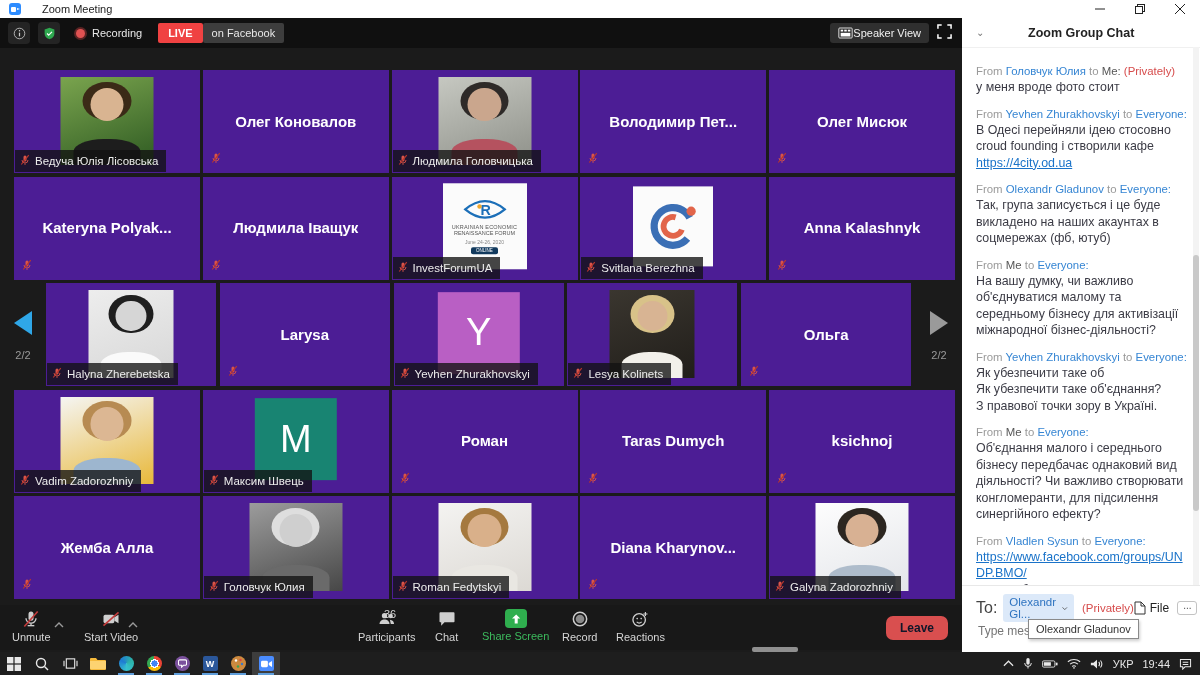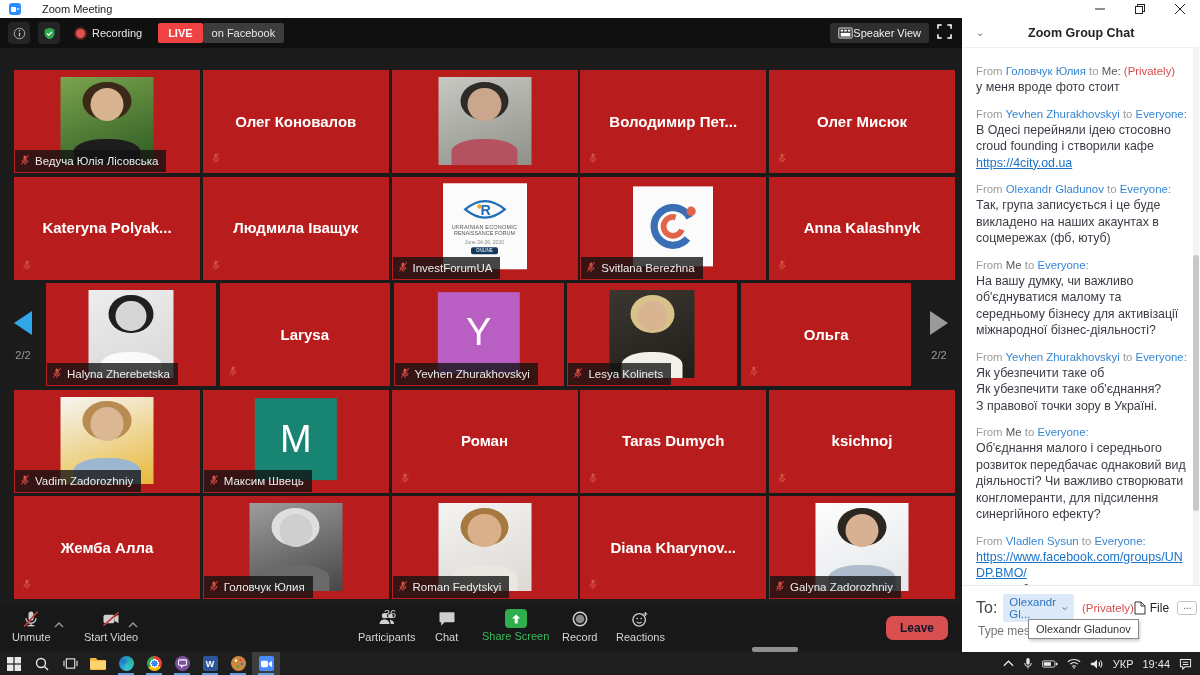--- a/index.html
+++ b/index.html
@@ -23,21 +23,21 @@
   .rec-wrap{display:flex;align-items:center;margin-left:16px;}
   .rec-dot{width:9px;height:9px;border-radius:50%;background:#e05252;box-shadow:0 0 0 2px #5a2424;}
   .rec-text{color:#e8e8e8;font-size:11px;margin-left:7px;}
   .live-badge{margin-left:16px;background:#f04242;color:#fff;font-weight:bold;font-size:11px;padding:4px 10px;border-radius:2px;}
   .fb-badge{background:#3d3d3d;color:#e8e8e8;font-size:11px;padding:4px 9px;border-radius:2px;}
   .spk-btn{margin-left:auto;background:#2f2f2f;border-radius:3px;height:20px;display:flex;align-items:center;padding:0 8px;}
   .spk-btn span{color:#f0f0f0;font-size:11px;}
   .fs-btn{margin:0 10px 0 8px;}
 
   
-  .tile{position:absolute;background:#b91c1c;overflow:hidden;}
+  .tile{position:absolute;background:#4c1d95;overflow:hidden;}
   .center-name{position:absolute;left:0;right:0;top:50%;transform:translateY(-55%);text-align:center;color:#fff;font-size:15px;font-weight:bold;}
   .tile-strip{position:absolute;left:1px;bottom:1px;display:flex;align-items:center;gap:4px;background:rgba(18,18,18,0.78);padding:2px 8px 2px 4px;}
   .tile-strip .nm{color:#ececec;font-size:11.5px;white-space:nowrap;}
   .lone-mic{position:absolute;left:7px;bottom:5px;}
   .portrait{position:absolute;left:50%;top:7%;transform:translateX(-50%);width:50%;height:85%;overflow:hidden;}
   .portrait .hair{position:absolute;left:24%;top:5%;width:52%;height:44%;border-radius:50%;}
   .portrait .head{position:absolute;left:32%;top:12%;width:36%;aspect-ratio:1/1;border-radius:50%;}
   .portrait .torso{position:absolute;left:14%;bottom:-2%;width:72%;height:32%;border-radius:45% 45% 0 0;}
   .letter-av{position:absolute;left:50%;top:50%;transform:translate(-50%,-52%);height:80%;aspect-ratio:1/1;display:flex;align-items:center;justify-content:center;color:#fff;font-size:38px;}
   .card-av{position:absolute;left:50%;top:50%;transform:translate(-50%,-52%);background:#fbfbfb;display:flex;flex-direction:column;align-items:center;justify-content:center;}
@@ -192,20 +192,29 @@
               <line x1="8" y1="12.5" x2="8" y2="14.5" stroke="#d9554a" stroke-width="1.2"></line>
               <line x1="3" y1="14" x2="13" y2="1.5" stroke="#b8362c" stroke-width="1.6"></line>
             </svg></span>
         </div>
         <div class="tile" style="left: 391.5px; top: 52px; width: 186px; height: 103px;">
           <div class="portrait" style="background: linear-gradient(160deg, rgb(198, 200, 193), rgb(142, 144, 137));">
             <div class="hair" style="background: rgb(46, 42, 40);"></div>
             <div class="head" style="background: rgb(202, 166, 141);"></div>
             <div class="torso" style="background: rgb(181, 82, 95);"></div>
           </div>
+          <div class="tile-strip">
+            <span><svg width="12" height="12" viewBox="0 0 16 16">
+                <rect x="6" y="2" width="4" height="8" rx="2" fill="#d9554a"></rect>
+                <path d="M4 8a4 4 0 0 0 8 0" stroke="#d9554a" fill="none" stroke-width="1.2"></path>
+                <line x1="8" y1="12.5" x2="8" y2="14.5" stroke="#d9554a" stroke-width="1.2"></line>
+                <line x1="3" y1="14" x2="13" y2="1.5" stroke="#b8362c" stroke-width="1.6"></line>
+              </svg></span>
+            <span class="nm">Людмила Головчицька</span>
+          </div>
         </div>
         <div class="tile" style="left: 580.25px; top: 52px; width: 186px; height: 103px;">
           <div class="center-name">Володимир Пет...</div>
           <span class="lone-mic"><svg width="12" height="12" viewBox="0 0 16 16">
               <rect x="6" y="2" width="4" height="8" rx="2" fill="#d9554a"></rect>
               <path d="M4 8a4 4 0 0 0 8 0" stroke="#d9554a" fill="none" stroke-width="1.2"></path>
               <line x1="8" y1="12.5" x2="8" y2="14.5" stroke="#d9554a" stroke-width="1.2"></line>
               <line x1="3" y1="14" x2="13" y2="1.5" stroke="#b8362c" stroke-width="1.6"></line>
             </svg></span>
         </div>
@@ -575,21 +584,21 @@
           <div class="msg-line"><span>На вашу думку, чи важливо об'єднуватися малому та середньому бізнесу для активізації міжнародної бізнес-діяльності?</span></div>
         </div>
         <div class="msg">
           <div class="msg-head">From <span class="nm-blue">Yevhen Zhurakhovskyi</span> to <span class="nm-blue">Everyone:</span></div>
           <div class="msg-line"><span>Як убезпечити таке об</span></div>
           <div class="msg-line"><span>Як убезпечити таке об'єднання?</span></div>
           <div class="msg-line"><span>З правової точки зору в Україні.</span></div>
         </div>
         <div class="msg">
           <div class="msg-head">From <span class="nm-dark">Me</span> to <span class="nm-blue">Everyone:</span></div>
-          <div class="msg-line"><span>Об'єднання малого і середнього розвиток передбачає однаковий вид діяльності? Чи важливо створювати конгломеранти, для підсилення синергійного ефекту?</span></div>
+          <div class="msg-line"><span>Об'єднання малого і середнього бізнесу передбачає однаковий вид діяльності? Чи важливо створювати конгломеранти, для підсилення синергійного ефекту?</span></div>
         </div>
         <div class="msg">
           <div class="msg-head">From <span class="nm-blue">Vladlen Sysun</span> to <span class="nm-blue">Everyone:</span></div>
           <div class="msg-line"><a class="msg-link" href="#">https://www.facebook.com/groups/UNDP.BMO/</a></div>
           <div class="msg-line"><span>Багато, багато класних та корисних матеріалів про створення та розвиток бізнес-об'єднання </span></div>
         </div>
       </div>
     <div class="chat-scroll">
         <div class="chat-thumb"></div>
       </div>

